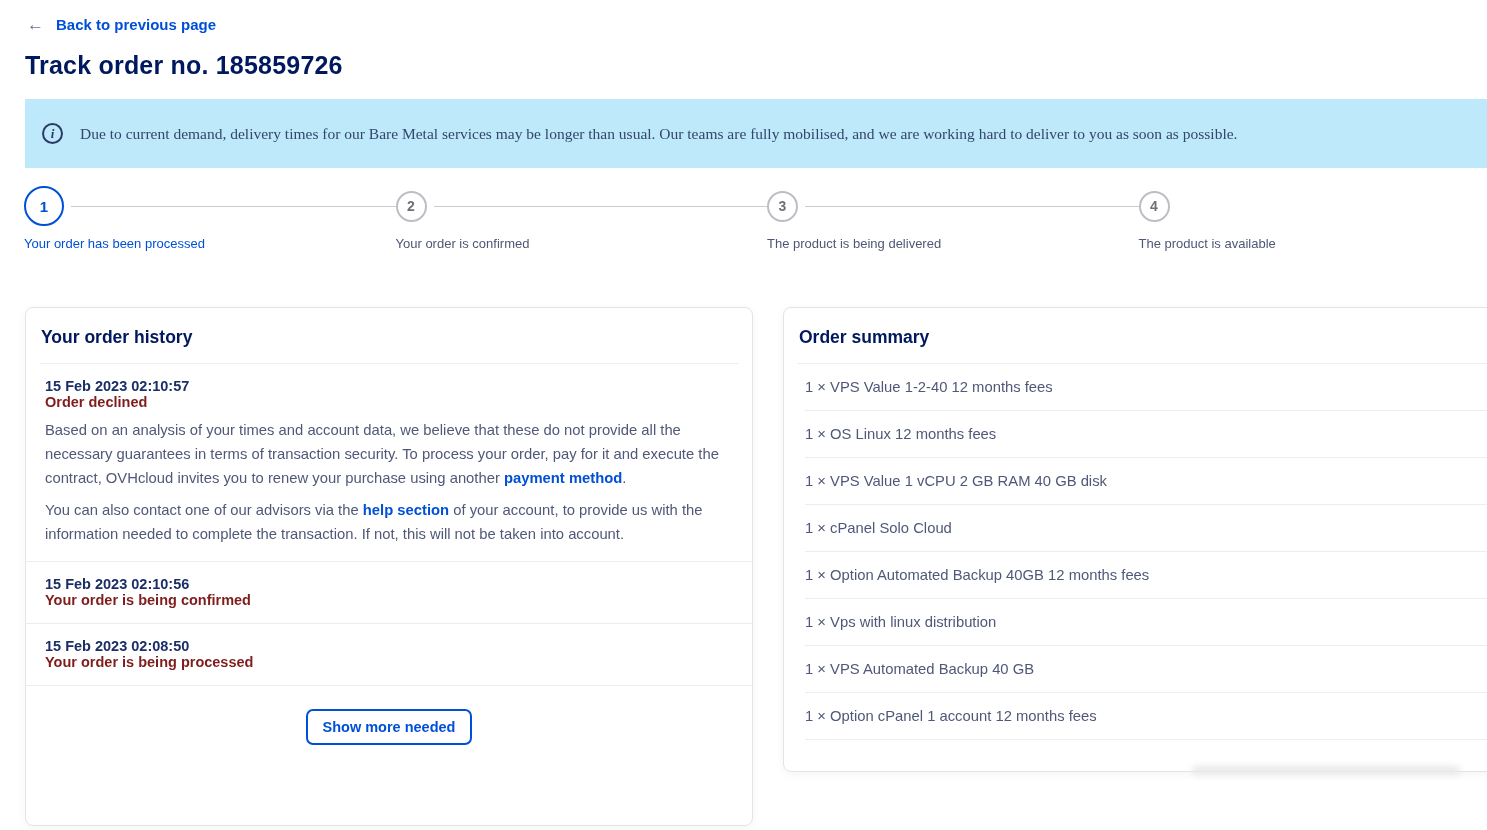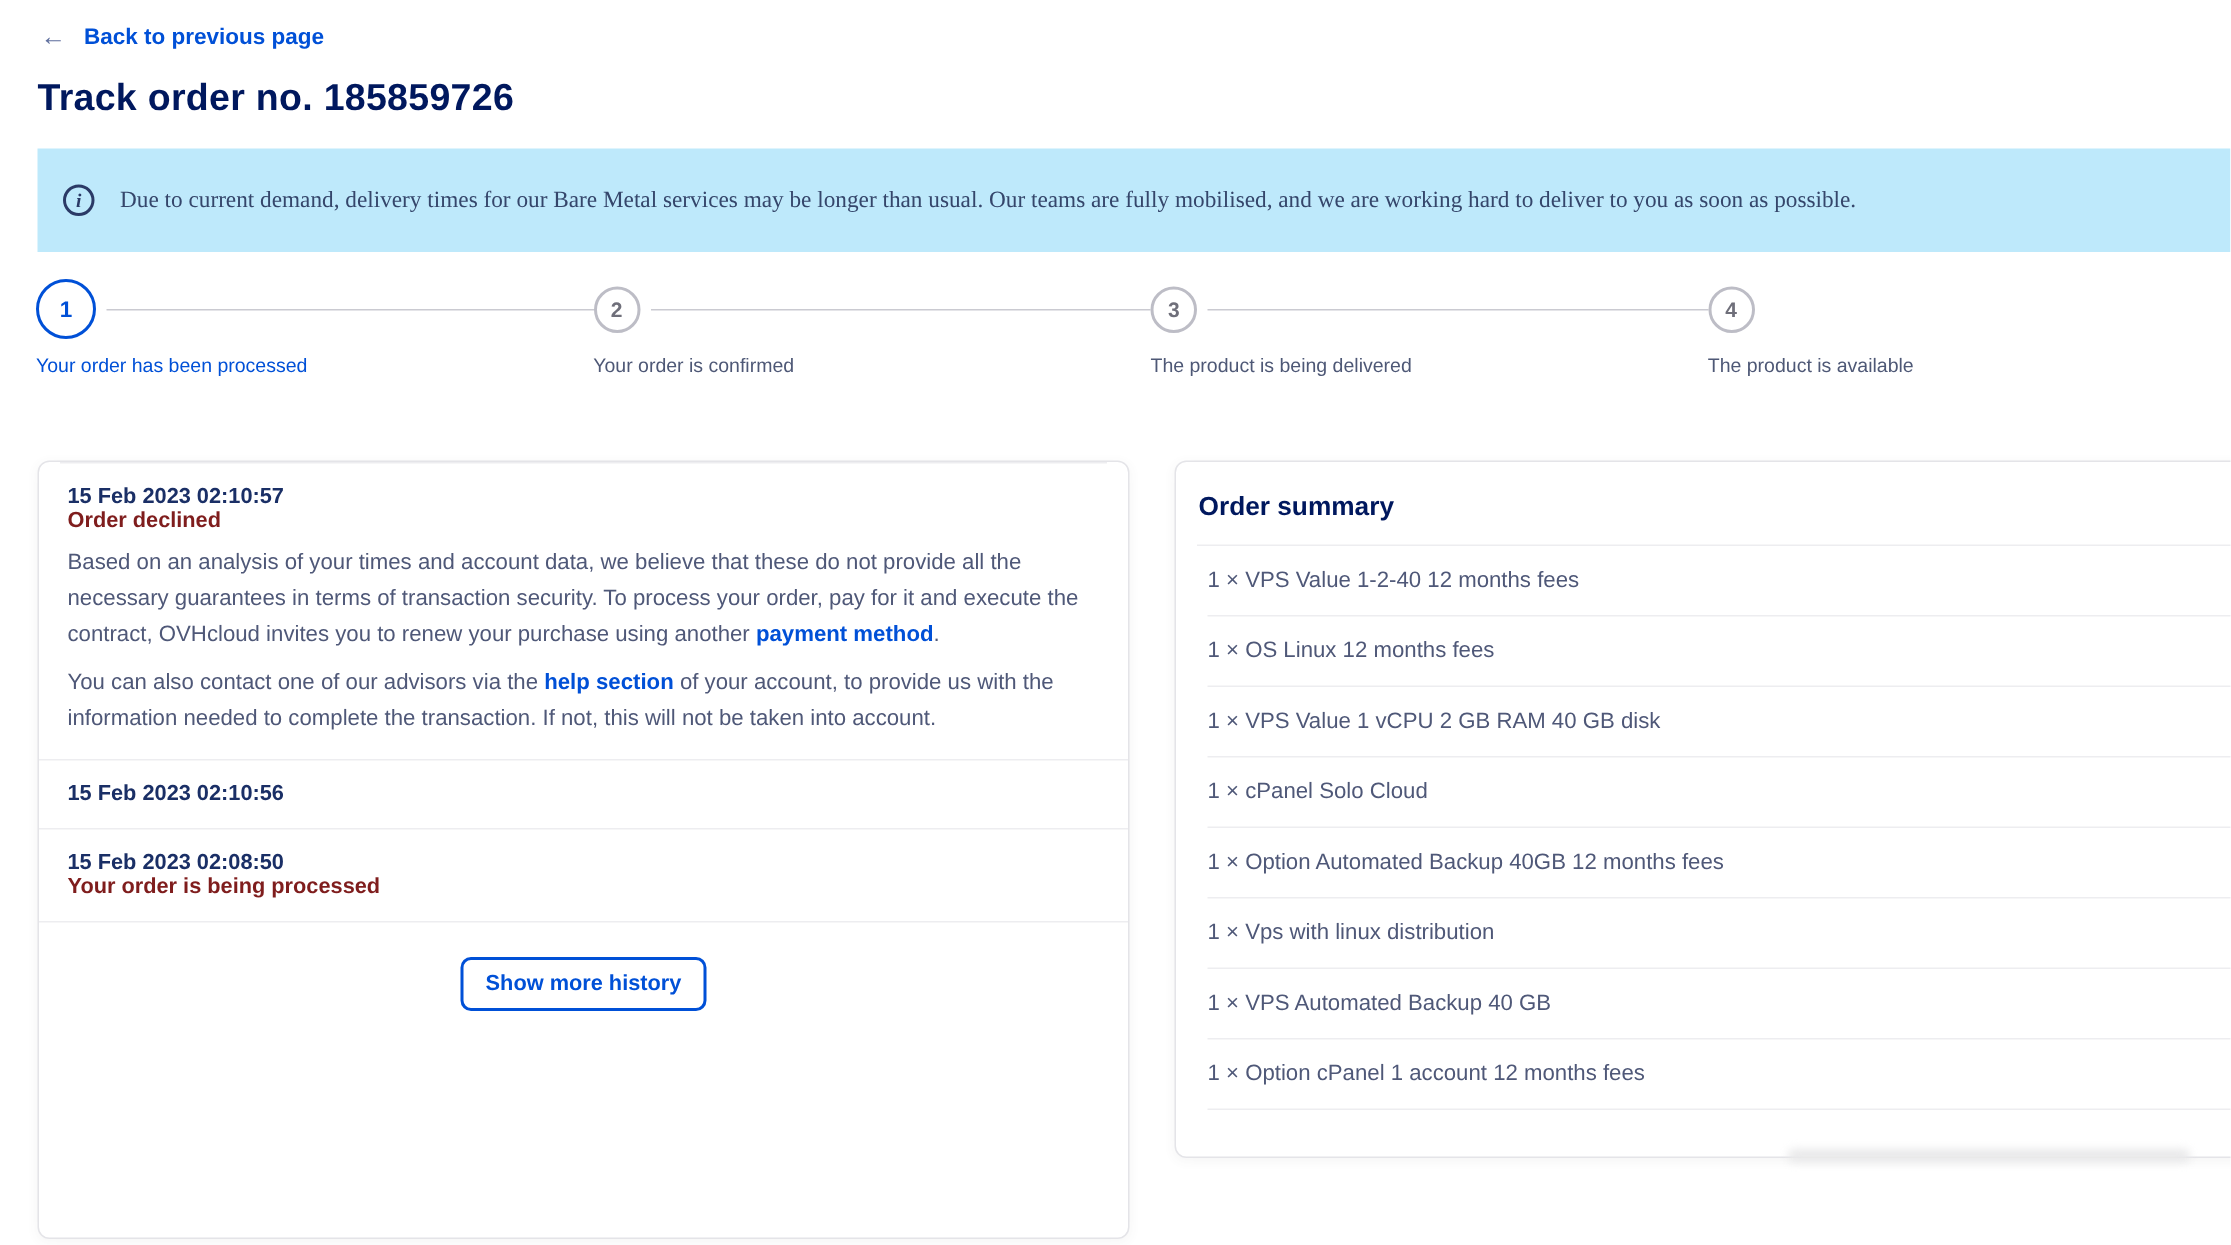--- a/index.html
+++ b/index.html
@@ -157,44 +157,48 @@
   </div>
   <div class="step inactive">
     <div class="step-top">
       <div class="step-circle">4</div>
     </div>
     <div class="step-label">The product is available</div>
   </div>
 </div>
 
 <div class="card card-history">
+  <div class="card-title">Your order history</div>
   <div class="card-divider"></div>
 
   <div class="hist-row">
     <div class="hist-date">15 Feb 2023 02:10:57</div>
     <div class="hist-content">
       <div class="hist-title">Order declined</div>
       <div class="hist-para"><span>Based on an analysis of your times and account data, we believe that these do not provide all the necessary guarantees in terms of transaction security. To process your order, pay for it and execute the contract, OVHcloud invites you to renew your purchase using another </span><a class="text-link">payment method</a><span>.</span></div>
       <div class="hist-para"><span>You can also contact one of our advisors via the </span><a class="text-link">help section</a><span> of your account, to provide us with the information needed to complete the transaction. If not, this will not be taken into account.</span></div>
     </div>
   </div>
 
   <div class="hist-row">
     <div class="hist-date">15 Feb 2023 02:10:56</div>
+    <div class="hist-content">
+      <div class="hist-title">Your order is being confirmed</div>
+    </div>
   </div>
 
   <div class="hist-row">
     <div class="hist-date">15 Feb 2023 02:08:50</div>
     <div class="hist-content">
       <div class="hist-title">Your order is being processed</div>
     </div>
   </div>
 
   <div class="show-more-wrap">
-    <button class="show-more-btn">Show more history</button>
+    <button class="show-more-btn">Show more needed</button>
   </div>
 </div>
 
 <div class="card card-summary">
   <div class="card-title">Order summary</div>
   <div class="card-divider"></div>
   <div class="sum-row">1 × VPS Value 1-2-40 12 months fees</div>
   <div class="sum-row">1 × OS Linux 12 months fees</div>
   <div class="sum-row">1 × VPS Value 1 vCPU 2 GB RAM 40 GB disk</div>
   <div class="sum-row">1 × cPanel Solo Cloud</div>

